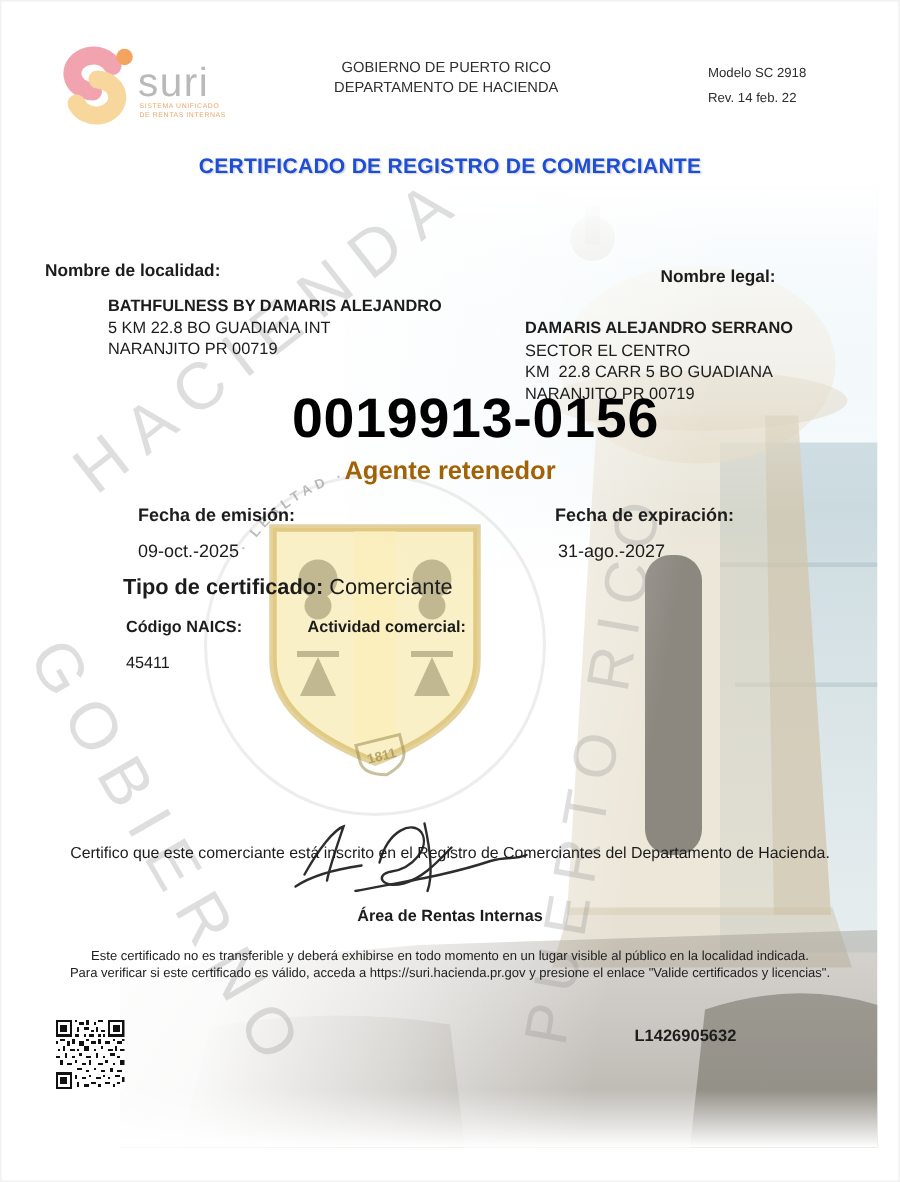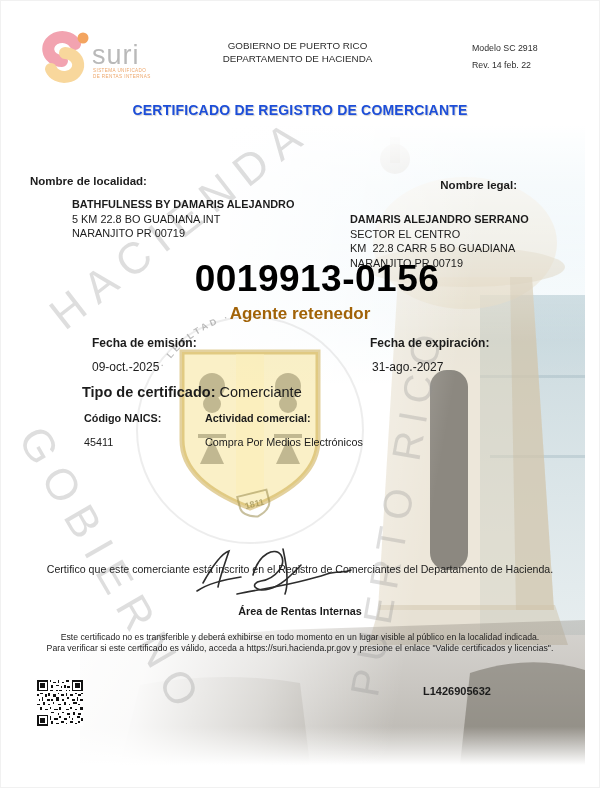--- a/index.html
+++ b/index.html
@@ -171,21 +171,20 @@
   <div class="abs datelabel" style="left:370px;top:336px">Fecha de expiración:</div>
   <div class="abs dateval" style="left:372px;top:360px">31-ago.-2027</div>
 
   <div class="abs" id="tipo">
     <span class="b">Tipo de certificado:</span>
     <span>Comerciante</span>
   </div>
   <div class="abs naicslabel" style="left:84px;top:412px">Código NAICS:</div>
   <div class="abs naicslabel" style="left:205px;top:412px">Actividad comercial:</div>
   <div class="abs naicsval" style="left:84px;top:436px">45411</div>
-  <div class="abs naicsval" style="left:205px;top:436px">Compra Por Medios Electrónicos</div>
 
   <div class="abs ctr" id="certline">Certifico que este comerciante está inscrito en el Registro de Comerciantes del Departamento de Hacienda.</div>
 
   <svg class="abs" style="left:195px;top:547px" width="170" height="48" viewBox="0 0 170 48">
     <g fill="none" stroke="#1c1c1c" stroke-width="1.6" stroke-linecap="round" opacity=".92">
       <path d="M8,36 C18,18 28,6 34,4 C30,16 25,30 23,40"></path>
       <path d="M2,44 C14,36 32,32 46,30"></path>
       <path d="M58,28 C64,6 80,0 86,8 C92,18 80,32 66,34 C54,36 60,46 74,42 C88,38 98,26 106,18"></path>
       <path d="M88,2 C92,20 94,36 90,47"></path>
       <path d="M42,47 C72,41 102,37 132,27 C142,24 150,26 156,23"></path>

